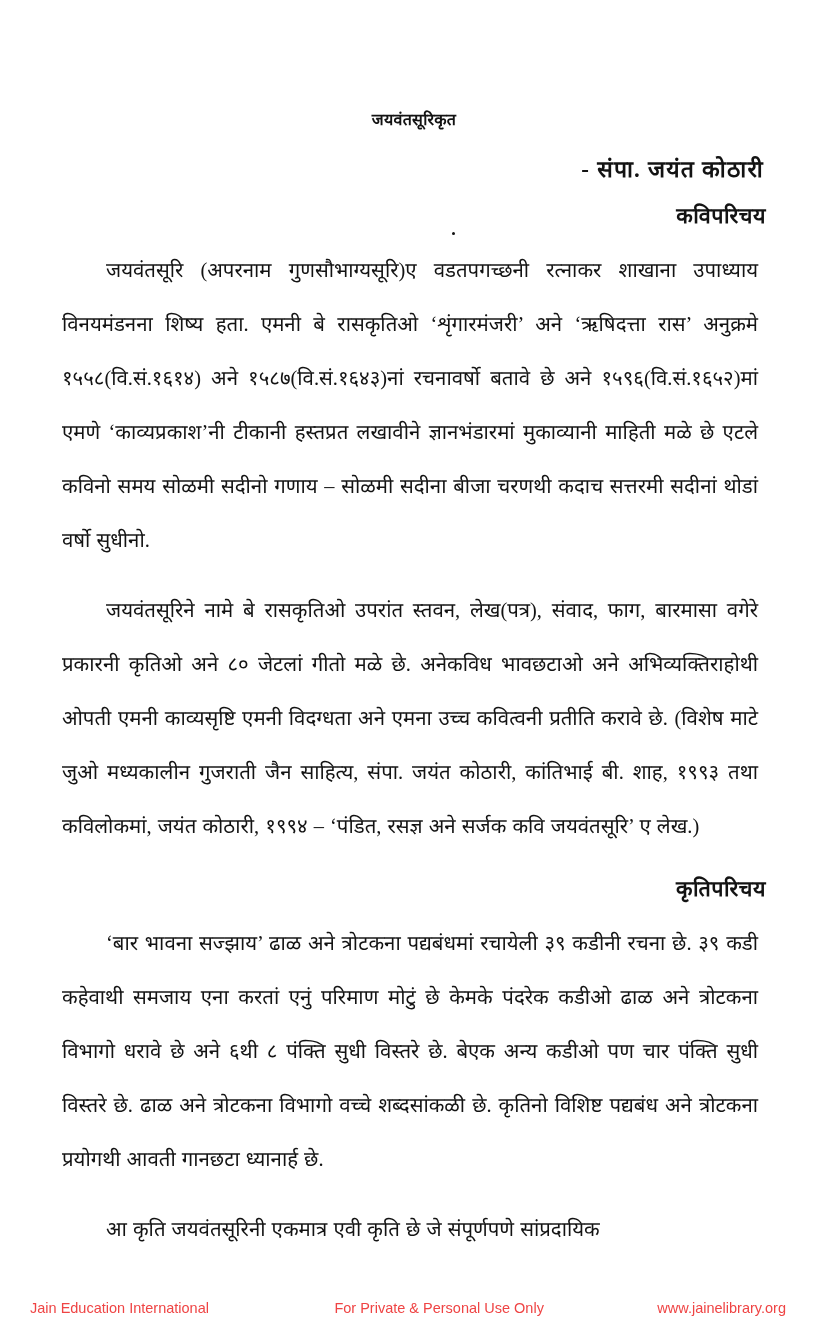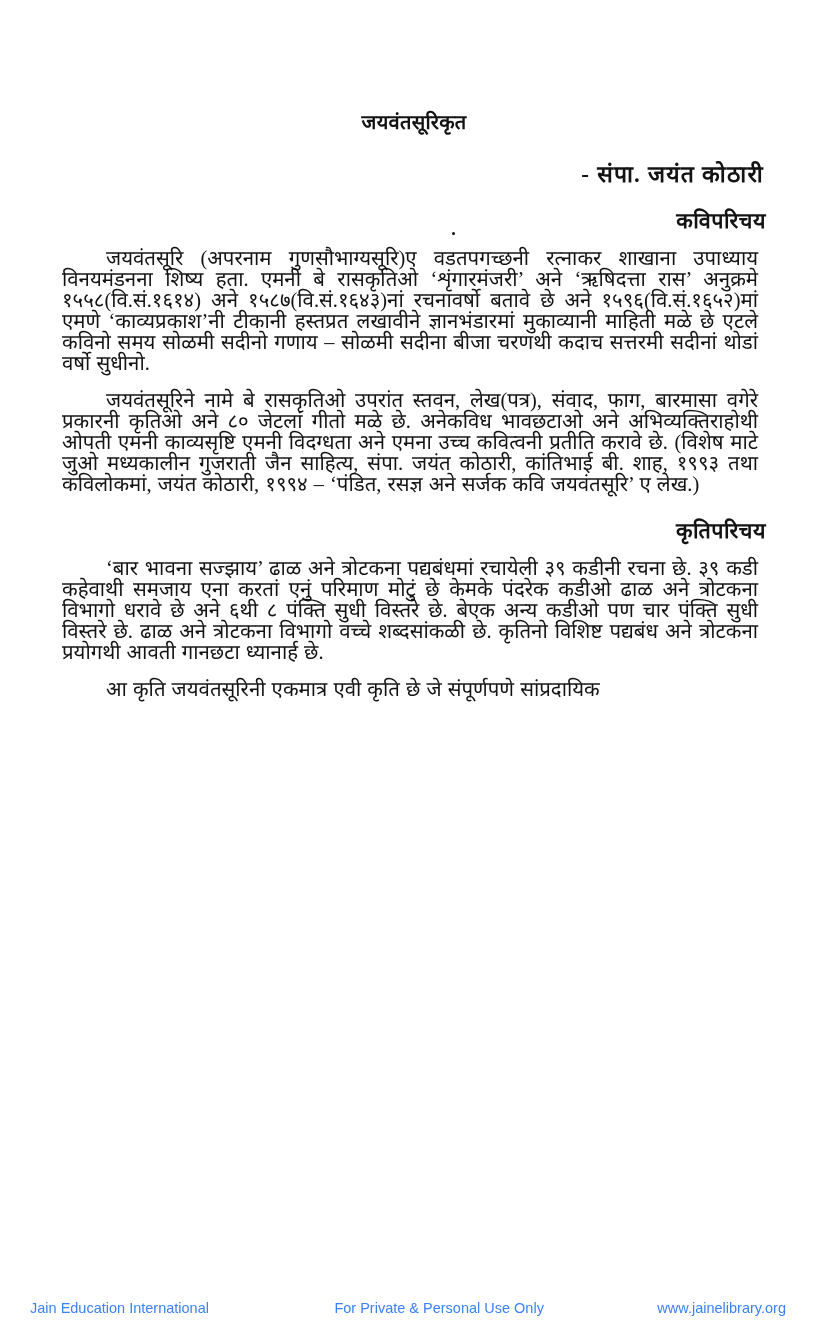--- a/index.html
+++ b/index.html
@@ -18,21 +18,21 @@
   .page {
     position: absolute;
     top: 0; left: 0;
     width: 828px;
     height: 1338px;
     box-sizing: border-box;
     padding: 108px 62px 0 62px;
   }
   .byline {
     text-align: center;
-    font-size: 20px;
+    font-size: 16px;
     letter-spacing: 0.3px;
     margin: 0 0 22px 0;
     font-weight: 600;
   }
   .doc-title {
     text-align: center;
     font-size: 27px;
     font-weight: 700;
     letter-spacing: 3px;
     margin: 0 0 34px 0;
@@ -60,41 +60,41 @@
     margin: 0 0 14px 0;
     letter-spacing: 0.5px;
   }
   .section-head.second {
     margin-top: 20px;
     margin-bottom: 14px;
   }
   p.para {
     margin: 0 8px 16px 0;
     font-size: 20.4px;
-    line-height: 21px;
+    line-height: 54px;
     text-align: justify;
     text-align-last: left;
     text-indent: 44px;
     word-spacing: 1px;
   }
   p.para.last {
     margin-bottom: 0;
   }
   .footer {
     position: absolute;
     left: 0;
     bottom: 22px;
     width: 816px;
     display: flex;
     justify-content: space-between;
     padding: 0 30px;
     box-sizing: border-box;
     font-family: "Liberation Sans", sans-serif;
     font-size: 14.5px;
-    color: #3b82f6;
+    color: #ef4444;
   }
   .footer span { white-space: nowrap; }
   .footer .center { flex: 1; text-align: center; margin-left: 12px; }
   .footer .right { text-align: right; }
 </style>
 </head>
 <body>
 
 <div class="page">
 

